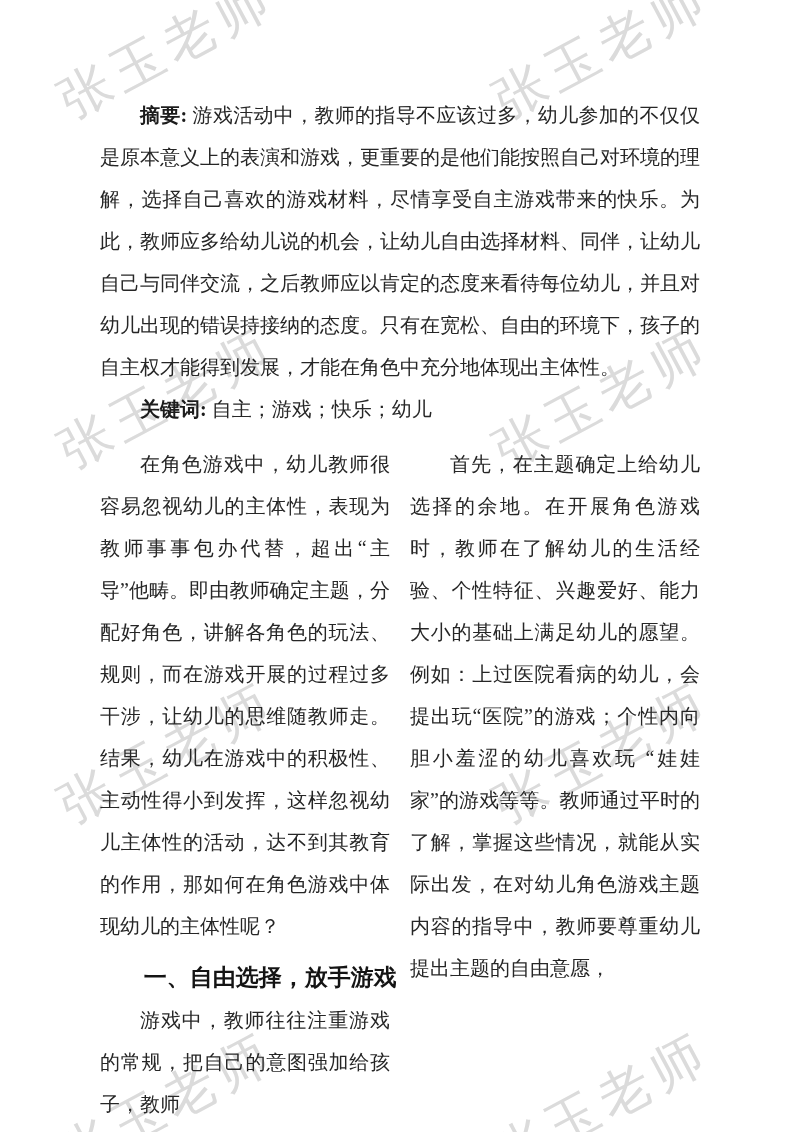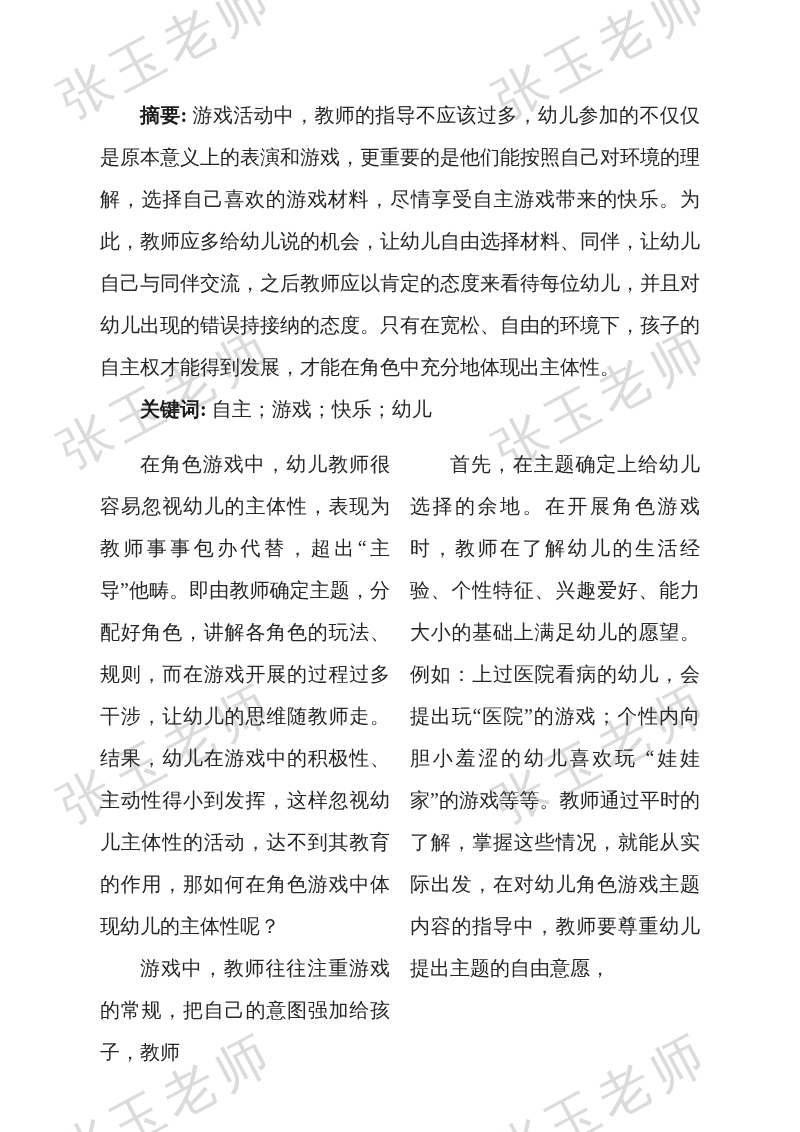--- a/index.html
+++ b/index.html
@@ -89,20 +89,21 @@
     </p>
 
     <p class="para keywords indent"><b>关键词:</b>
       <span>自主；游戏；快乐；幼儿</span>
     </p>
 
     <div class="columns">
 
       <div class="col">
         <p class="para indent">在角色游戏中，幼儿教师很容易忽视幼儿的主体性，表现为教师事事包办代替，超出“主导”他畴。即由教师确定主题，分配好角色，讲解各角色的玩法、规则，而在游戏开展的过程过多干涉，让幼儿的思维随教师走。结果，幼儿在游戏中的积极性、主动性得小到发挥，这样忽视幼儿主体性的活动，达不到其教育的作用，那如何在角色游戏中体现幼儿的主体性呢？</p>
+        <h2 class="section">一、自由选择，放手游戏</h2>
         <p class="para indent">游戏中，教师往往注重游戏的常规，把自己的意图强加给孩子，教师</p>
       </div>
 
       <div class="col">
         <p class="para indent">首先，在主题确定上给幼儿选择的余地。在开展角色游戏时，教师在了解幼儿的生活经验、个性特征、兴趣爱好、能力大小的基础上满足幼儿的愿望。例如：上过医院看病的幼儿，会提出玩“医院”的游戏；个性内向胆小羞涩的幼儿喜欢玩 “娃娃家”的游戏等等。教师通过平时的了解，掌握这些情况，就能从实际出发，在对幼儿角色游戏主题内容的指导中，教师要尊重幼儿提出主题的自由意愿，</p>
       </div>
 
     </div>
   </div>
 </div>

